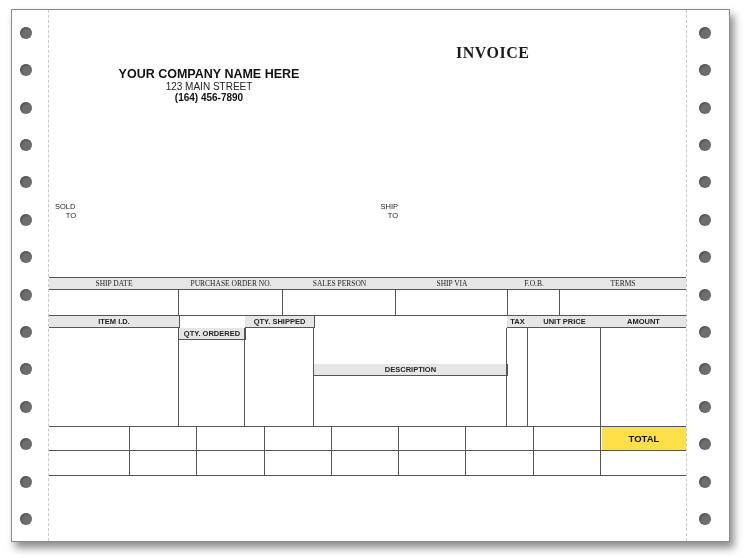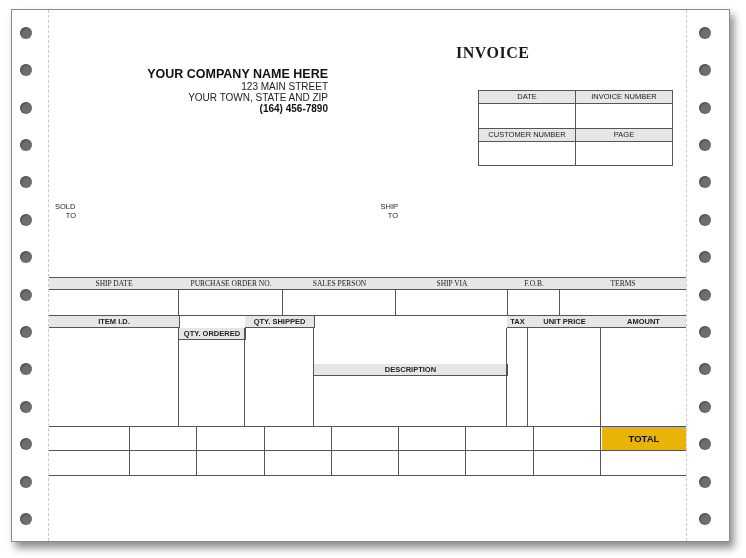--- a/index.html
+++ b/index.html
@@ -1,31 +1,31 @@
 <!DOCTYPE html>
 <html><head>
 <meta charset="utf-8">
 <style>
   html,body{margin:0;padding:0;}
   body{width:746px;height:558px;background:#ffffff;position:relative;overflow:hidden;font-family:"Liberation Sans",sans-serif;color:#222;}
   .page{position:absolute;left:11px;top:9px;width:719px;height:533px;background:#fff;border:1px solid #8a8a8a;box-shadow:4px 6px 8px rgba(0,0,0,0.45);box-sizing:border-box;}
   .perf{position:absolute;top:0;bottom:0;width:0;border-left:1px dashed #c8c8c8;}
   .hole{position:absolute;width:12px;height:12px;border-radius:50%;background:#6e6e6e;box-shadow:inset 1px 1px 2px rgba(0,0,0,0.35);}
   .abs{position:absolute;}
-  .company{position:absolute;left:96px;top:57px;width:220px;text-align:right;}
+  .company{position:absolute;left:87px;top:57px;width:220px;text-align:center;}
   .company .name{font-weight:bold;font-size:12.5px;color:#111;line-height:14px;}
   .company .line{font-size:10px;line-height:11px;color:#222;}
   .company .phone{font-weight:bold;font-size:10px;line-height:11px;color:#111;}
   .title{position:absolute;left:455px;top:44px;font-family:"Liberation Serif",serif;font-weight:bold;font-size:16px;color:#1a1a1a;letter-spacing:0.5px;}
   .grid{position:absolute;border:1px solid #555;box-sizing:border-box;}
   .hdr{background:#e6e6e6;font-size:7.5px;color:#222;text-align:center;line-height:11px;border-bottom:1px solid #555;}
   .lbl{position:absolute;font-size:7.5px;line-height:9px;color:#222;}
   .hline{position:absolute;height:0;border-top:1px solid #555;}
   .vline{position:absolute;width:0;border-left:1px solid #555;}
-  .total{position:absolute;background:#eab308;font-weight:bold;font-size:9.5px;text-align:center;color:#111;}
+  .total{position:absolute;background:#fde047;font-weight:bold;font-size:9.5px;text-align:center;color:#111;}
 </style>
 </head>
 <body>
 
 <div class="page">
 
   <div class="perf" style="left:36px;"></div>
   <div class="perf" style="left:674px;"></div>
 
   <div id="holes-left">
@@ -57,37 +57,25 @@
       <div class="hole" style="left: 687px; top: 353px;"></div>
       <div class="hole" style="left: 687px; top: 391px;"></div>
       <div class="hole" style="left: 687px; top: 428px;"></div>
       <div class="hole" style="left: 687px; top: 466px;"></div>
       <div class="hole" style="left: 687px; top: 503px;"></div>
     </div>
 
   <div class="company">
     <div class="name">YOUR COMPANY NAME HERE</div>
     <div class="line">123 MAIN STREET</div>
-    <div class="line">YOUR TOWN, STATE AND ZIP</div>
     <div class="phone">(164) 456-7890</div>
   </div>
 
   <div class="title" style="left:444px;top:34px;">INVOICE</div>
 
-  <div class="grid" style="left:466px;top:80px;width:195px;height:76px;">
-    <div class="vline" style="left:96px;top:0;height:74px;"></div>
-    <div class="abs hdr" style="left:0;top:0;width:96px;height:12px;">DATE</div>
-    <div class="abs hdr" style="left:97px;top:0;width:96px;height:12px;">INVOICE NUMBER</div>
-    <div class="abs" style="left:0;top:12px;width:96px;height:25px;"></div>
-    <div class="abs" style="left:97px;top:12px;width:96px;height:25px;"></div>
-    <div class="abs hdr" style="left:0;top:37px;width:96px;height:12px;border-top:1px solid #555;">CUSTOMER NUMBER</div>
-    <div class="abs hdr" style="left:97px;top:37px;width:96px;height:12px;border-top:1px solid #555;">PAGE</div>
-    <div class="abs" style="left:0;top:50px;width:96px;height:24px;"></div>
-    <div class="abs" style="left:97px;top:50px;width:96px;height:24px;"></div>
-  </div>
 
   <div class="lbl" style="left:43px;top:192px;text-align:right;width:21px;">
     <div style="text-align:left;">SOLD</div>
     <div>TO</div>
   </div>
   <div class="abs" style="left:70px;top:190px;width:290px;height:70px;"></div>
   <div class="lbl" style="left:366px;top:192px;text-align:right;width:20px;">
     <div>SHIP</div>
     <div>TO</div>
   </div>

